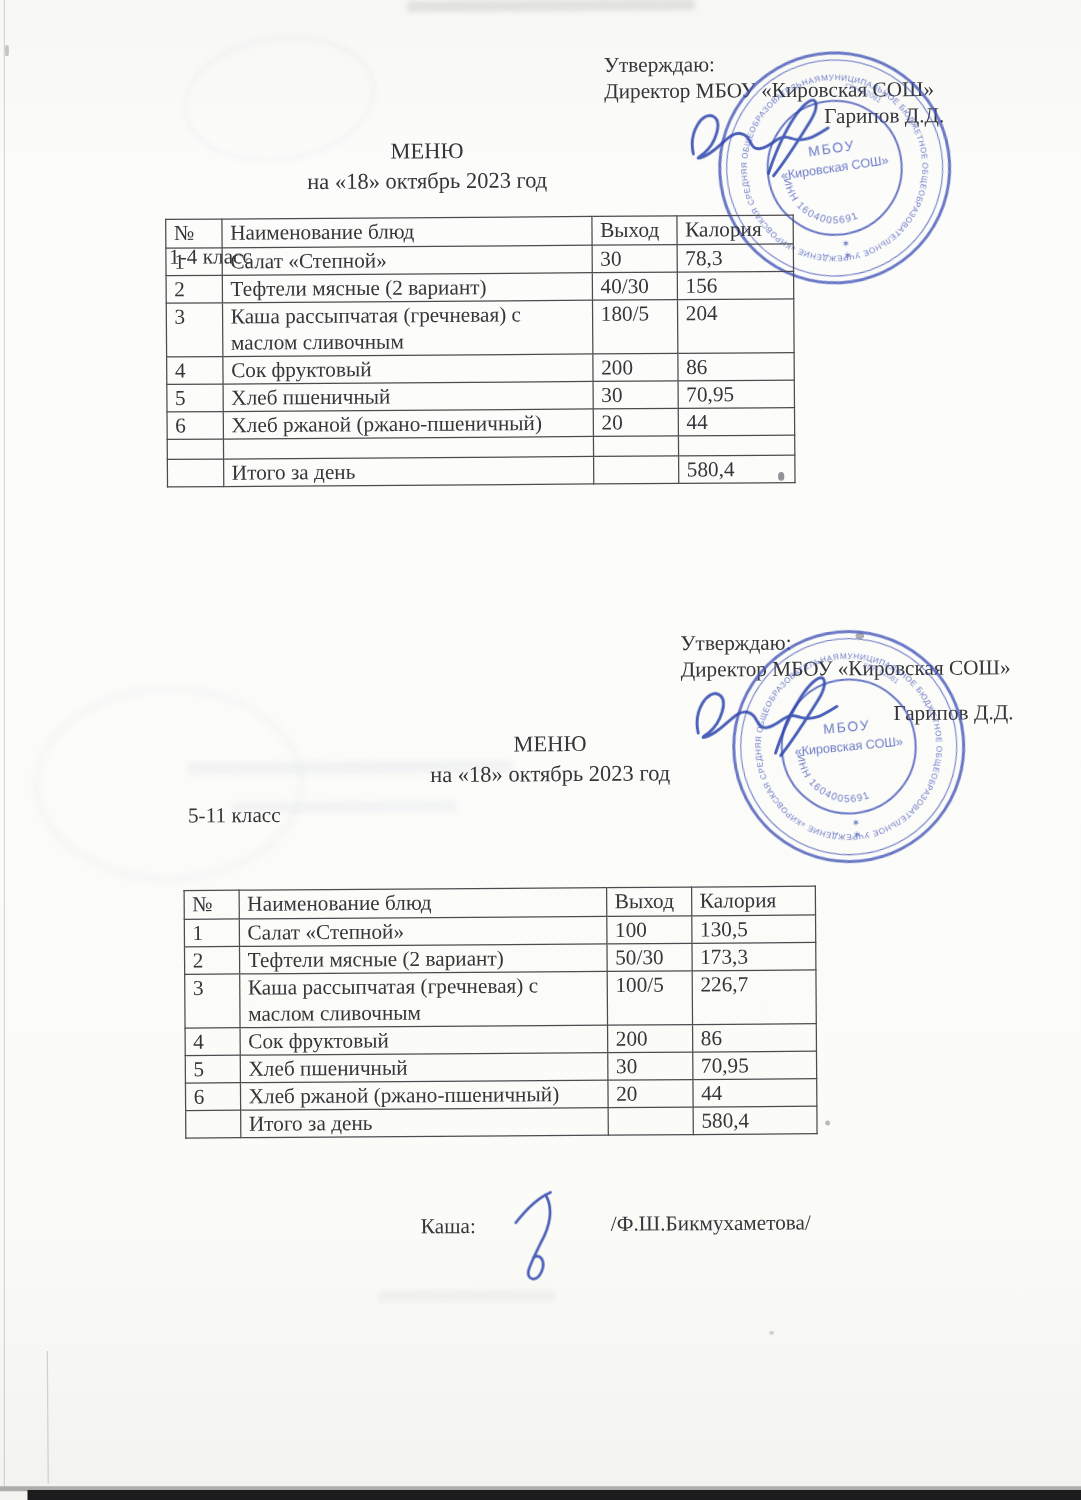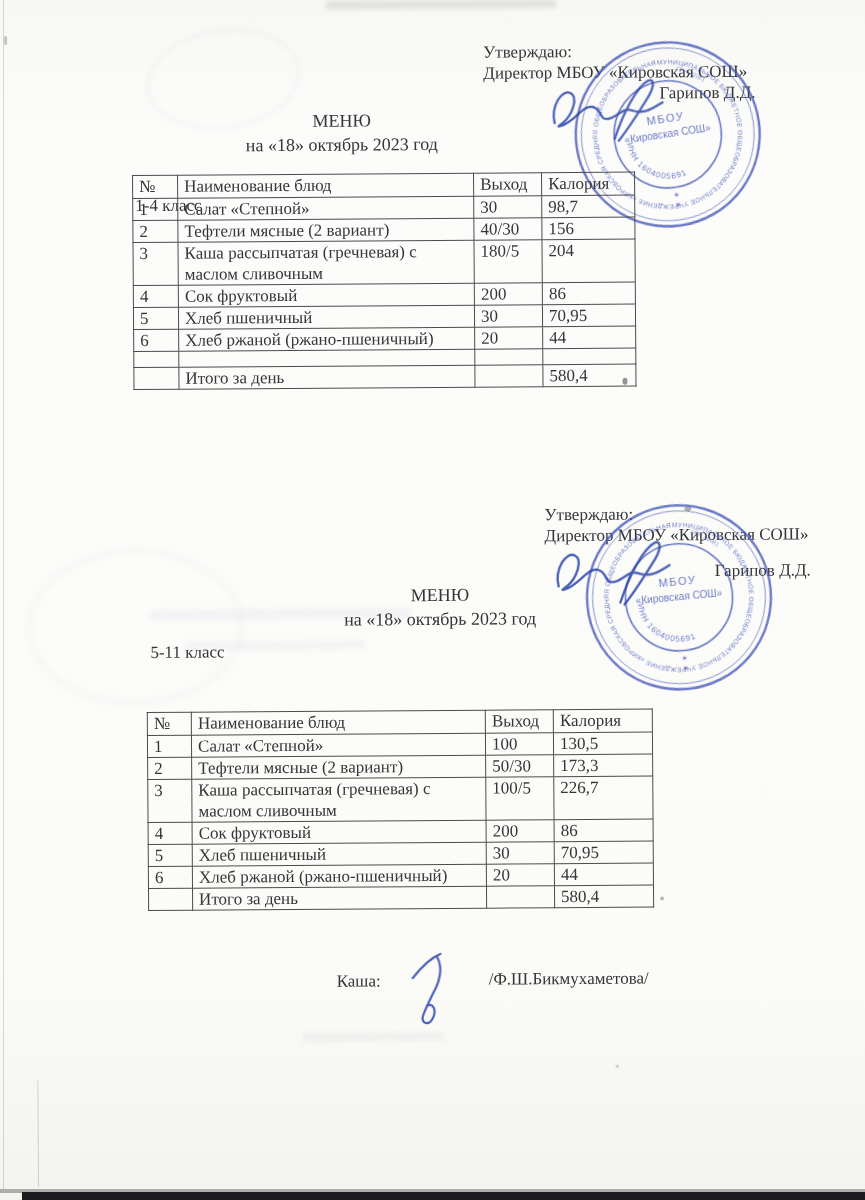--- a/index.html
+++ b/index.html
@@ -107,21 +107,21 @@
         <tr class="rhead">
       <th>№</th>
       <th>Наименование блюд</th>
       <th>Выход</th>
       <th>Калория</th>
     </tr>
     <tr class="rh">
       <td>1</td>
       <td>Салат «Степной»</td>
       <td>30</td>
-      <td>98,7</td>
+      <td>78,3</td>
     </tr>
     <tr class="rh">
       <td>2</td>
       <td>Тефтели мясные (2 вариант)</td>
       <td>40/30</td>
       <td>156</td>
     </tr>
     <tr class="rh2">
       <td>3</td>
       <td>Каша рассыпчатая (гречневая) с маслом сливочным</td>

